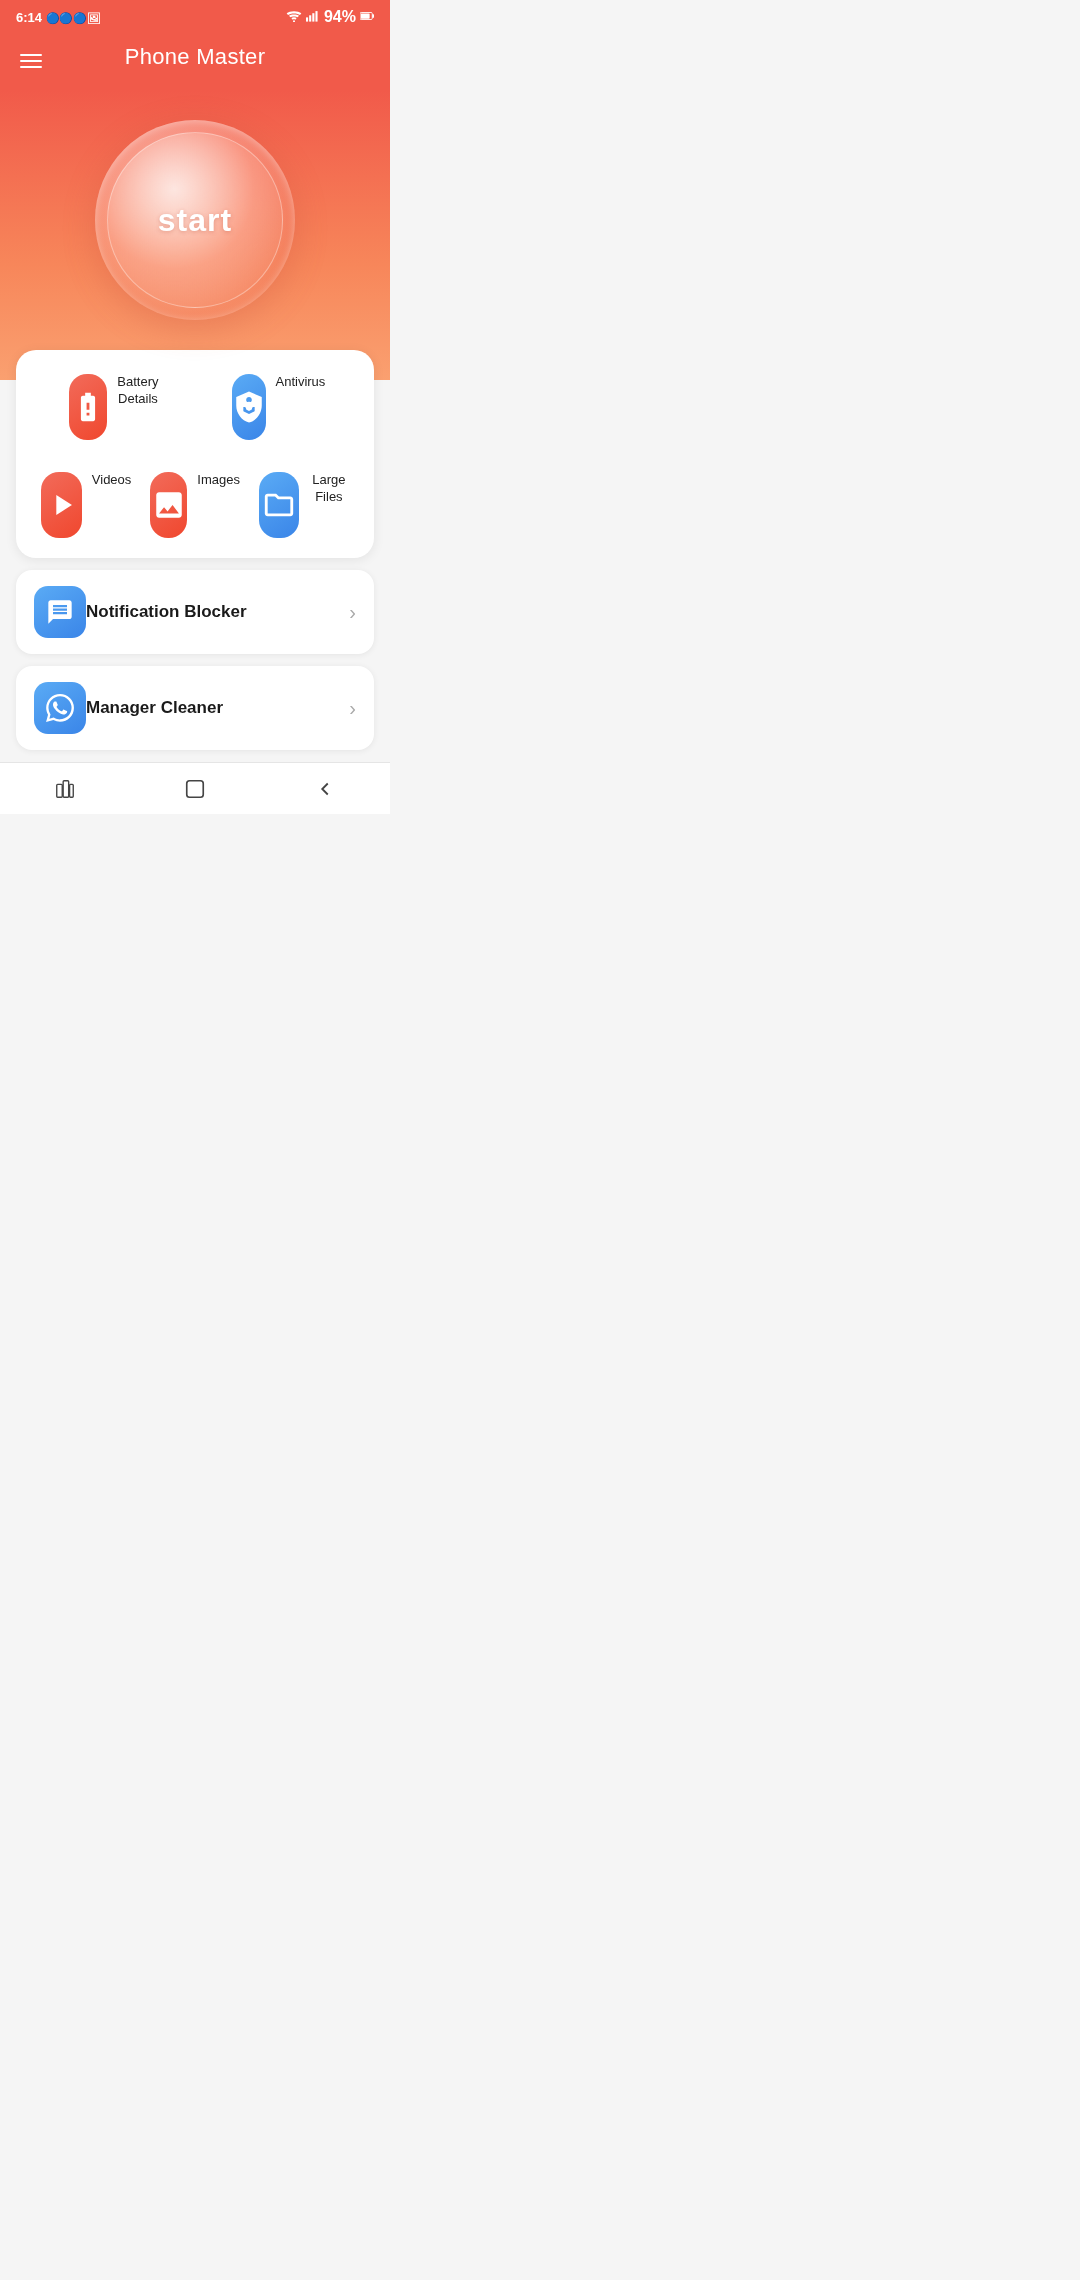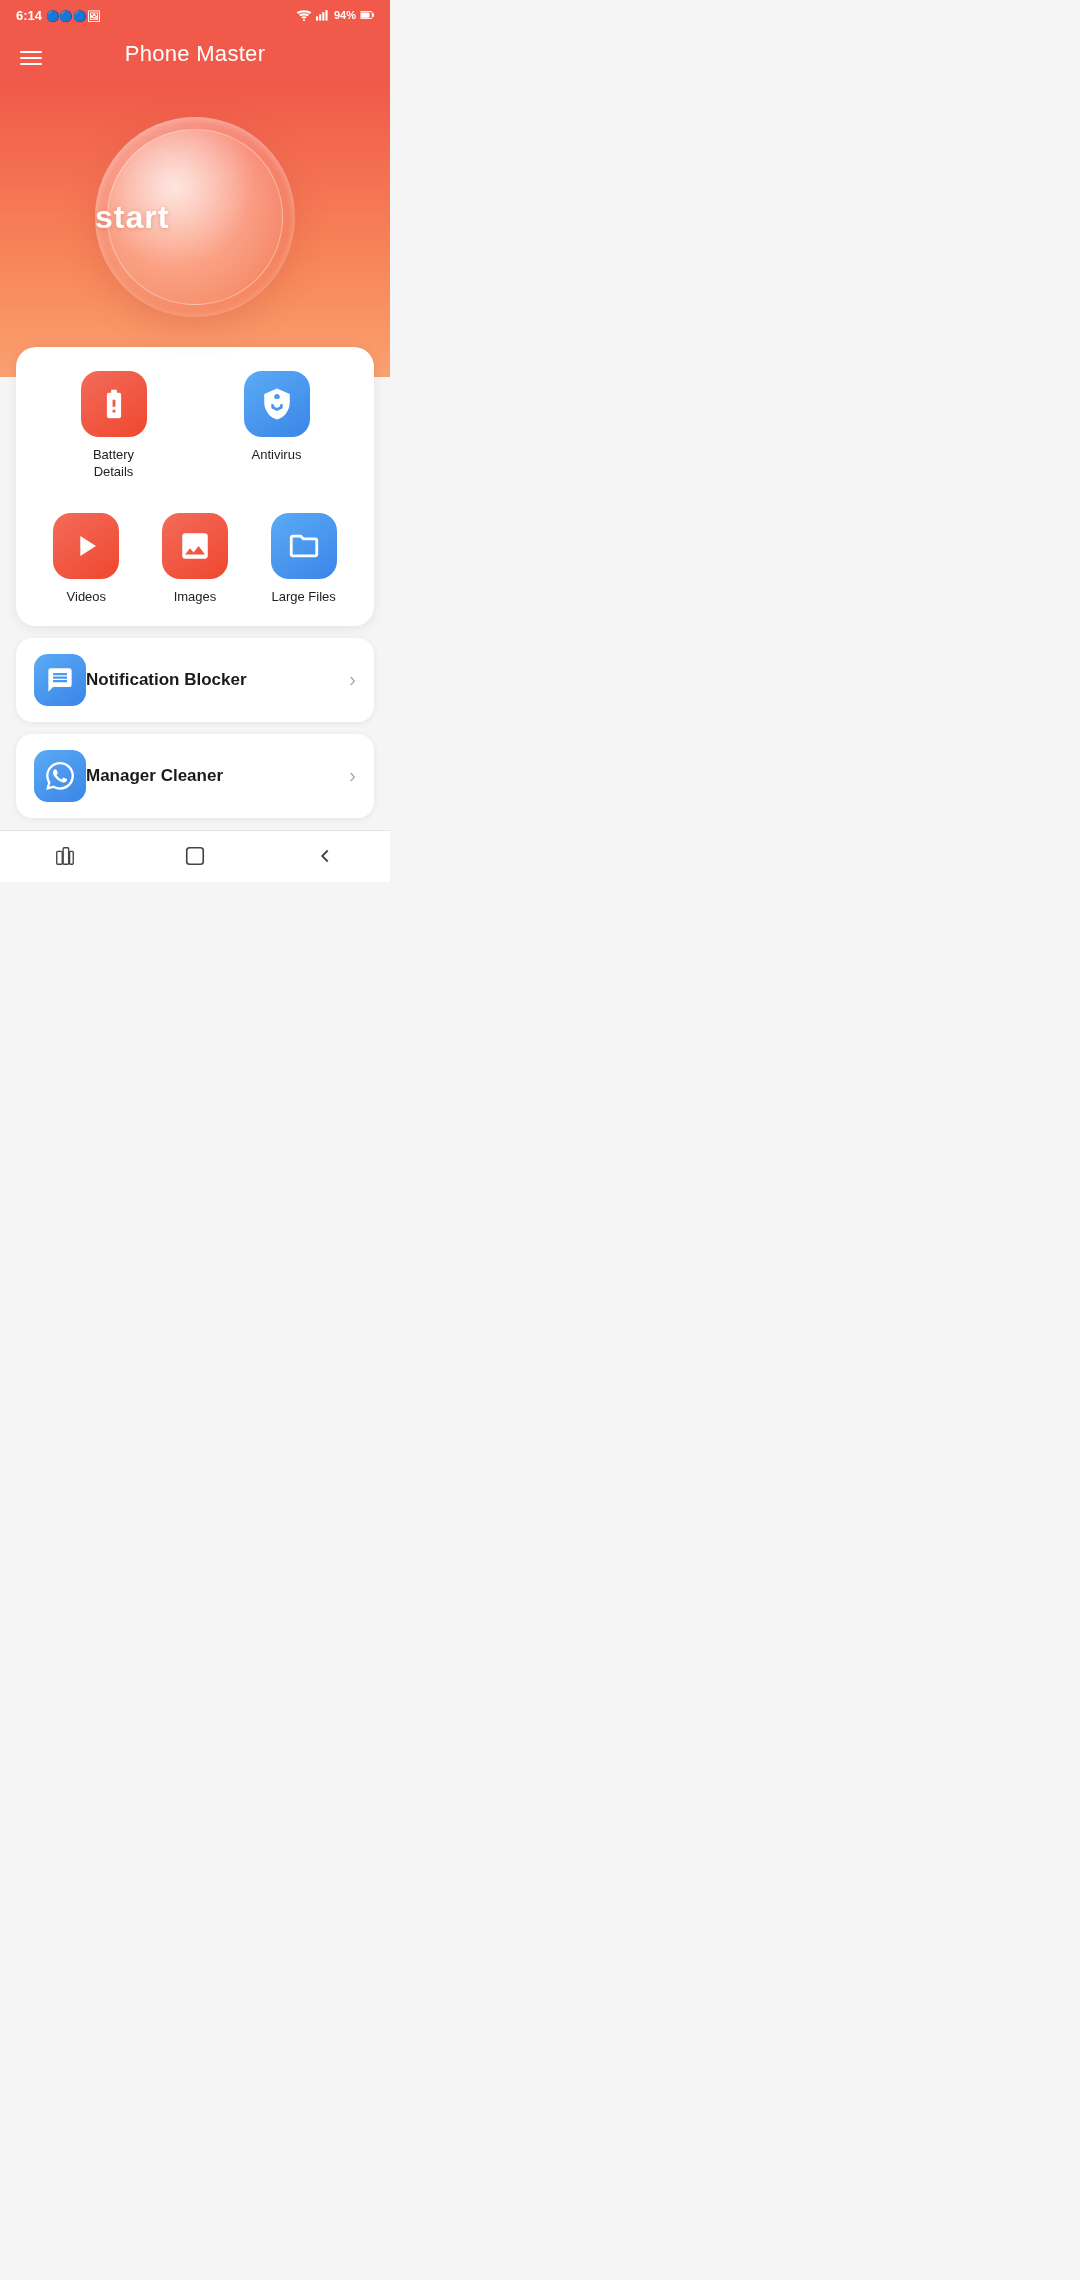--- a/index.html
+++ b/index.html
@@ -18,21 +18,21 @@
       color: white;
       font-size: 13px;
       font-weight: 600;
       padding: 8px 16px 6px;
       display: flex;
       align-items: center;
       justify-content: space-between;
     }
 
     .status-left { display: flex; align-items: flex-end; gap: 0; }
-    .status-right { display: flex; align-items: flex-start; gap: 4px; font-size: 11px; }
+    .status-right { display: flex; align-items: flex-end; gap: 4px; font-size: 16px; }
 
     .header {
       background: #f15a4a;
       color: white;
       padding: 12px 20px 20px;
       display: flex;
       align-items: center;
       justify-content: center;
       position: relative;
     }
@@ -72,21 +72,21 @@
 
     .start-button {
       width: 200px;
       height: 200px;
       border-radius: 50%;
       background: radial-gradient(circle at 40% 35%, rgba(255,255,255,0.55) 0%, rgba(255,200,190,0.4) 40%, rgba(240,130,110,0.3) 70%, rgba(230,100,80,0.2) 100%);
       border: none;
       cursor: pointer;
       display: flex;
       align-items: center;
-      justify-content: flex-start;
+      justify-content: center;
       box-shadow: 0 8px 32px rgba(200,80,60,0.3), inset 0 2px 8px rgba(255,255,255,0.4);
       position: relative;
     }
 
     .start-button::before {
       content: '';
       position: absolute;
       top: 12px;
       left: 12px;
       right: 12px;
@@ -117,22 +117,21 @@
     .grid-row {
       display: flex;
       justify-content: space-around;
       margin-bottom: 8px;
     }
 
     .grid-row:last-child { margin-bottom: 0; }
 
     .grid-item {
       display: flex;
-      flex-direction: column;
-      align-items: center;
+      flex-direction: row;
       gap: 10px;
       width: 90px;
       cursor: pointer;
     }
 
     .icon-wrap {
       width: 66px;
       height: 66px;
       border-radius: 18px;
       display: flex;

